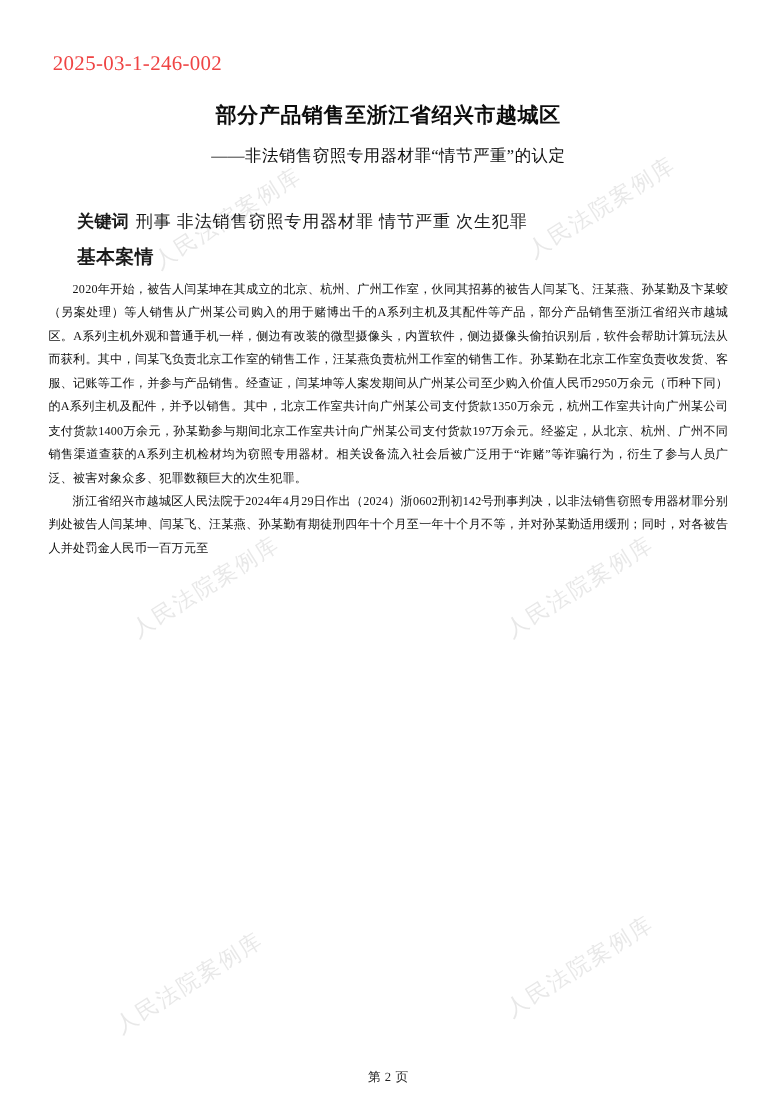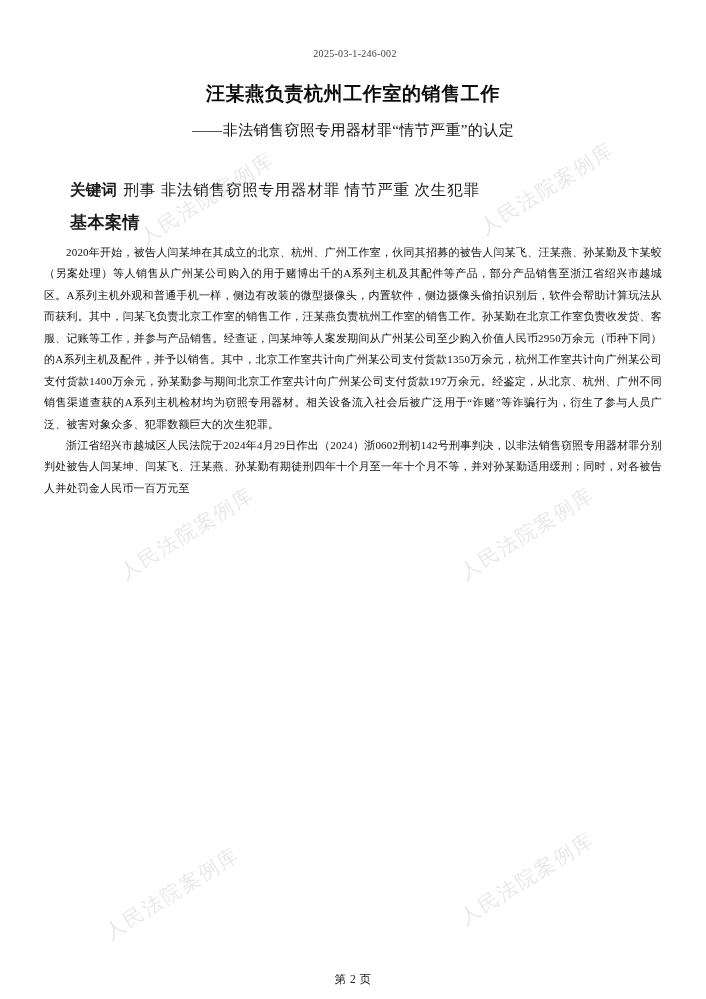--- a/index.html
+++ b/index.html
@@ -18,26 +18,25 @@
 
   .page {
     position: absolute;
     inset: 0;
     padding: 48px 44px 30px 44px;
     box-sizing: border-box;
     z-index: 2;
   }
 
   .doc-number {
-    font-size: 10px;
+    font-size: 19px;
     letter-spacing: 0.3px;
-    color: #404040;
+    color: #ef4444;
     margin: 0 0 22px 4px;
     font-family: "Liberation Serif", "DejaVu Serif", serif;
-    text-align: center;
   }
 
   .doc-title {
     text-align: center;
     font-size: 19px;
     font-weight: bold;
     letter-spacing: 0.6px;
     margin: 0 0 14px 0;
     color: #0d0d0d;
   }
@@ -125,21 +124,21 @@
   <div class="wm wm-3">人民法院案例库</div>
   <div class="wm wm-4">人民法院案例库</div>
   <div class="wm wm-5">人民法院案例库</div>
   <div class="wm wm-6">人民法院案例库</div>
 </div>
 
 <div class="page">
 
   <div class="doc-number">2025-03-1-246-002</div>
 
-  <h1 class="doc-title">汪某燕负责杭州工作室的销售工作</h1>
+  <h1 class="doc-title">部分产品销售至浙江省绍兴市越城区</h1>
 
   <div class="doc-subtitle">——非法销售窃照专用器材罪“情节严重”的认定</div>
 
   <div class="keywords-line">
     <span class="keywords-label">关键词</span><span class="keywords-value">刑事  非法销售窃照专用器材罪  情节严重  次生犯罪</span>
   </div>
 
   <div class="section-heading">基本案情</div>
 
   <div class="body-text">

